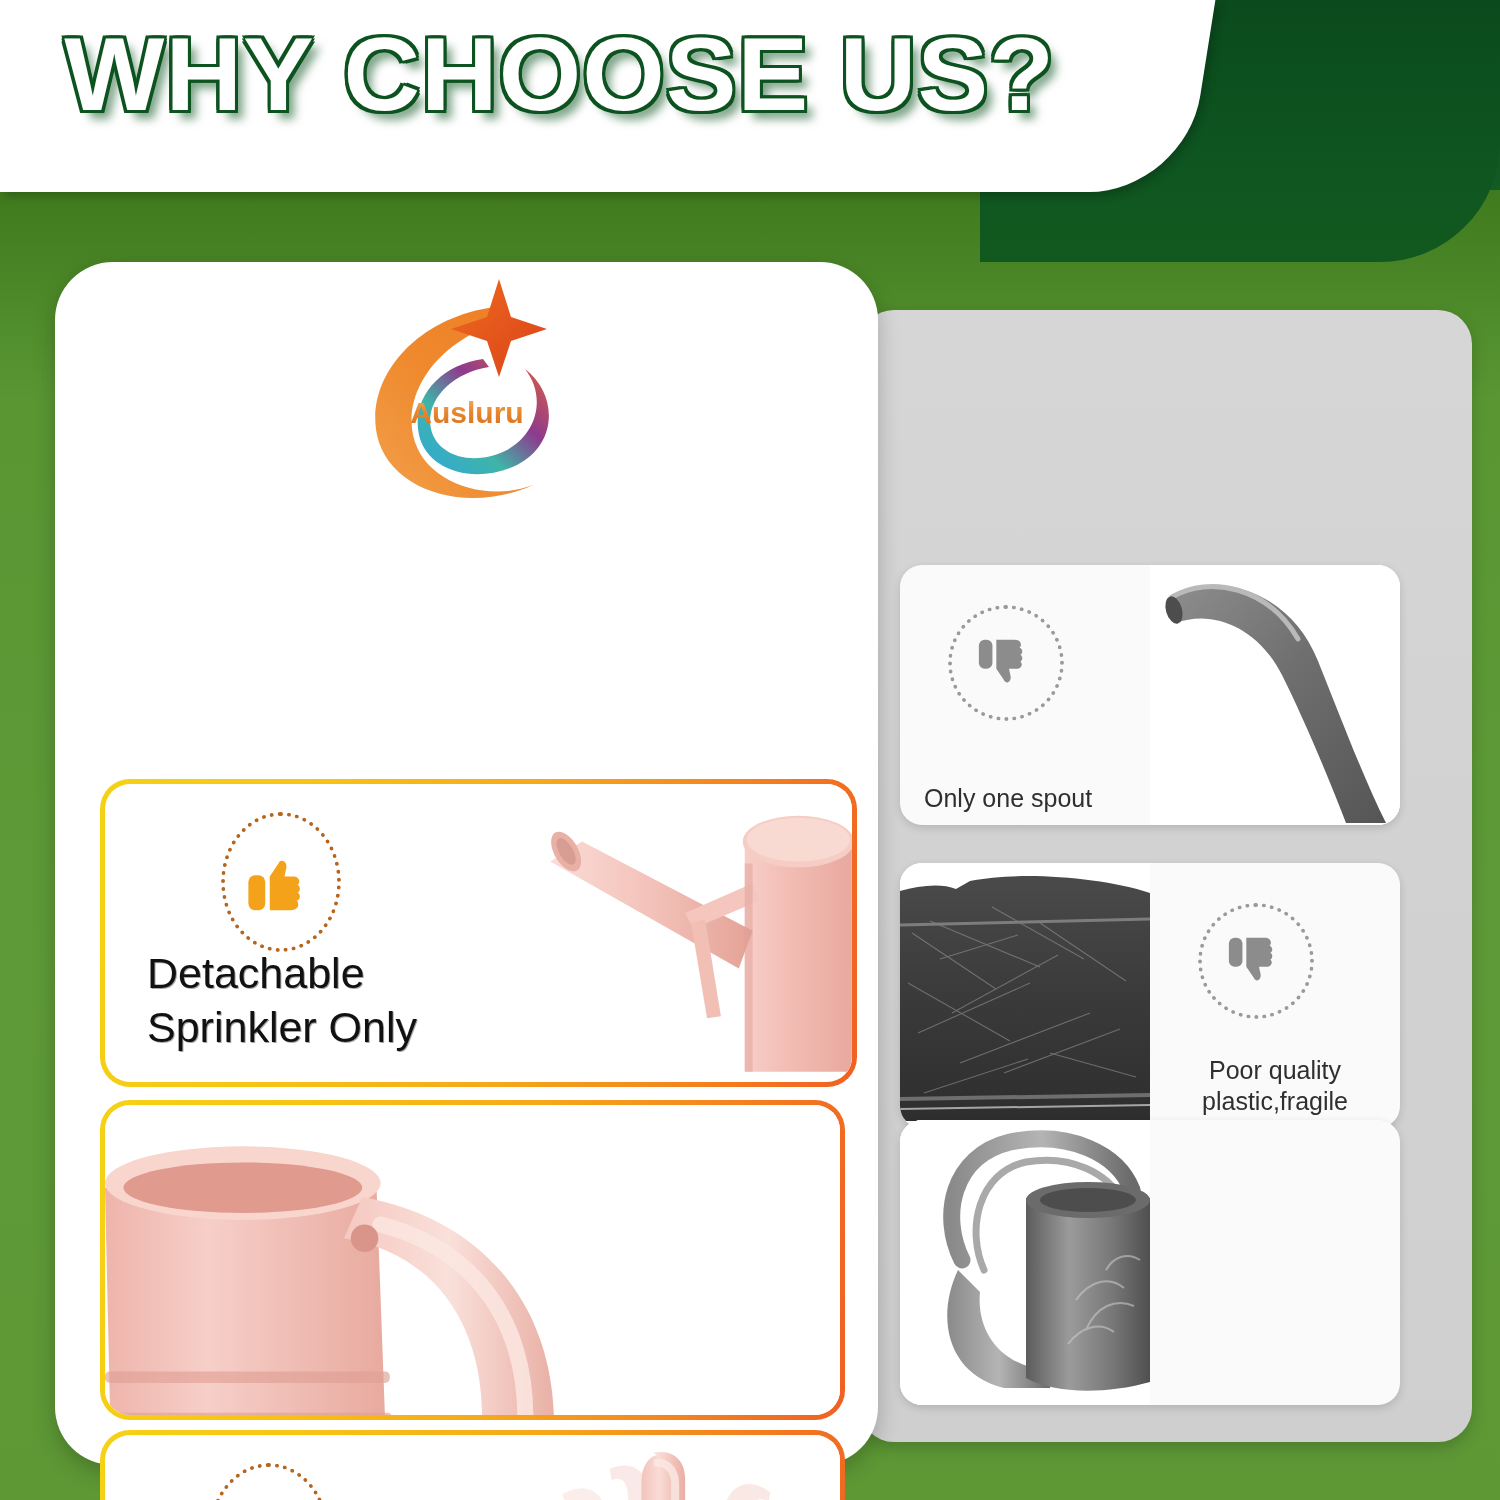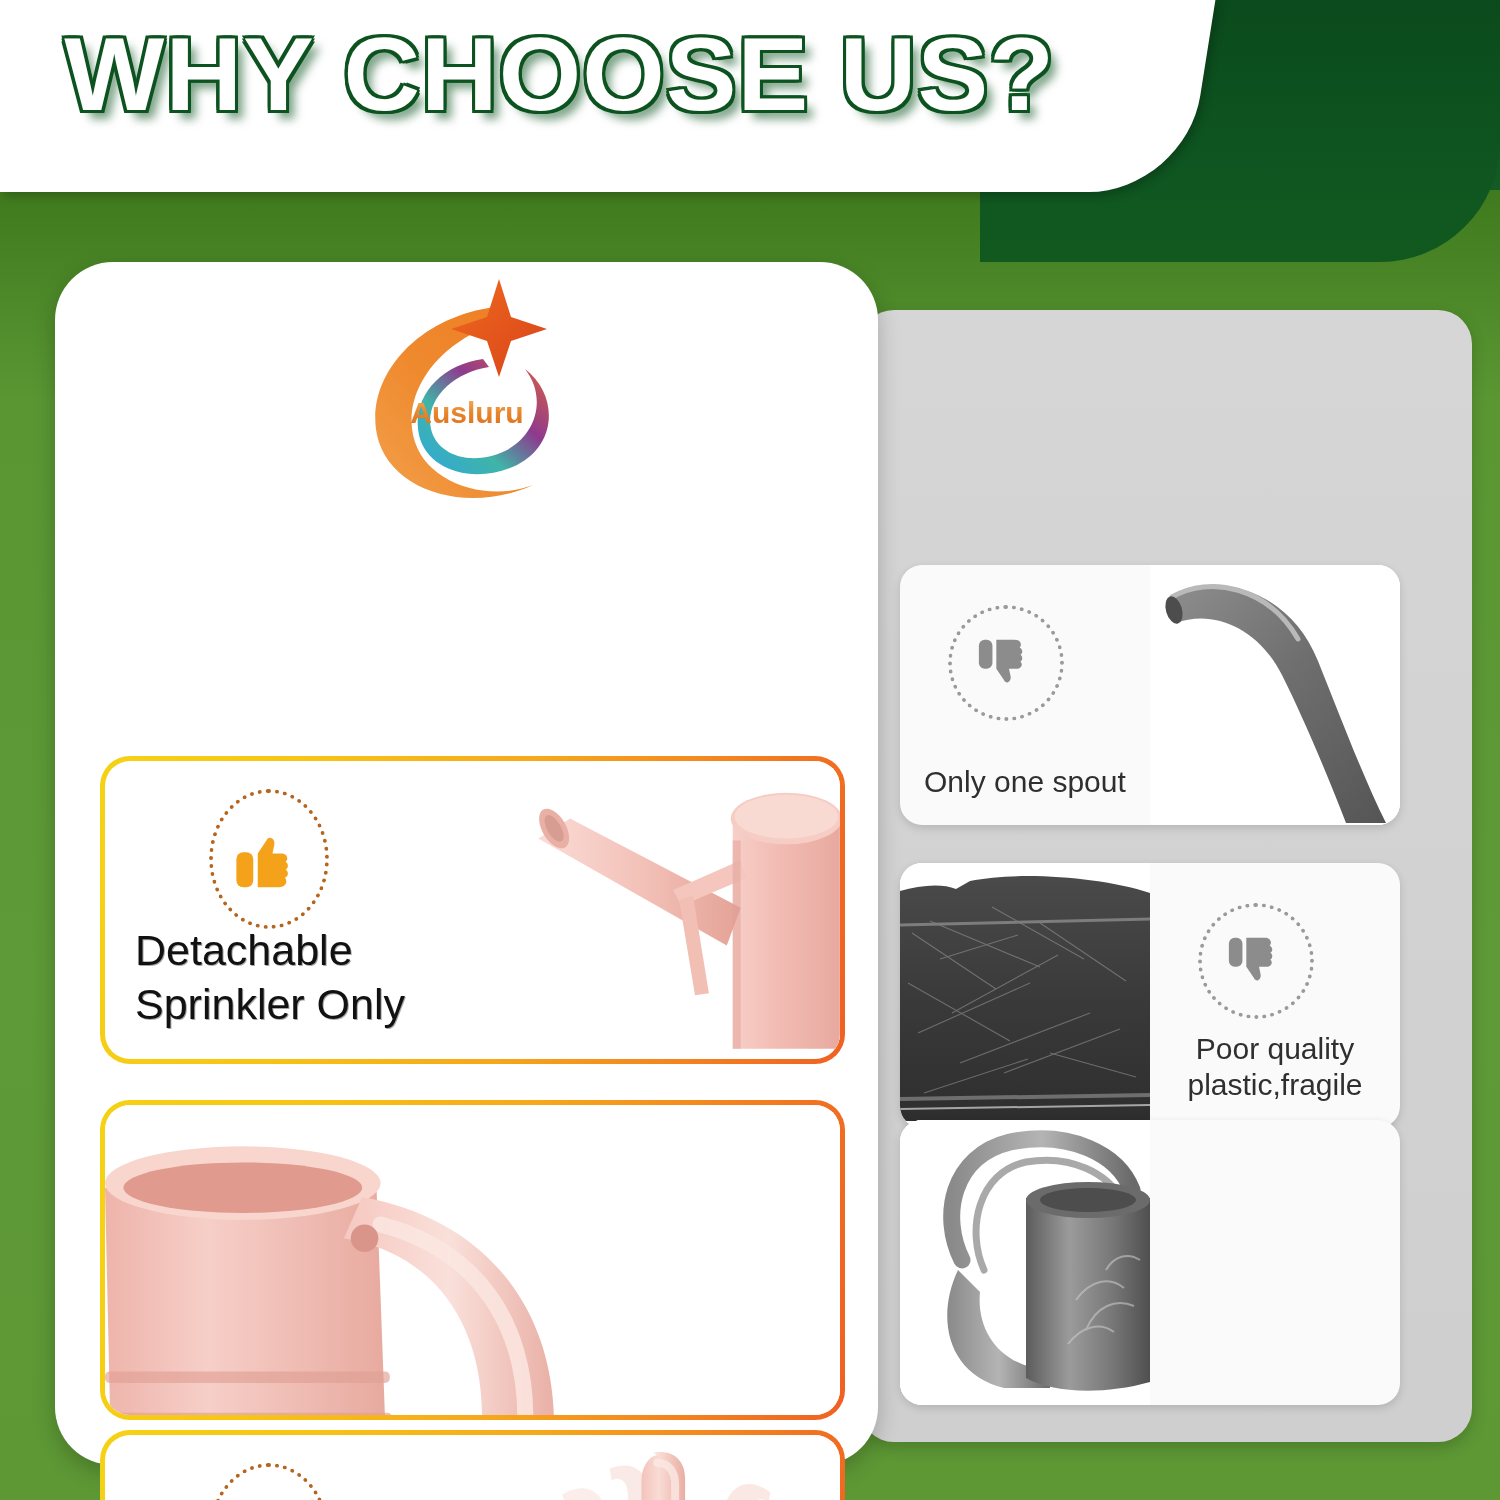--- a/index.html
+++ b/index.html
@@ -73,22 +73,22 @@
   .ocard-2{top:530px;height:265px;}
   .ocard-3{top:810px;height:285px;}
   .ohalf-txt{
     position:relative;width:50%;height:100%;
     display:flex;flex-direction:column;justify-content:flex-start;
     box-sizing:border-box;padding:34px 16px 0 26px;
   }
   .ohalf-img{position:relative;width:50%;height:100%;overflow:hidden;background:#fff;}
   .ocard.rev{flex-direction:row-reverse;margin-top:23px;}
   .otext{
-    position:absolute;left:0;right:0;bottom:24px;
-    text-align:center;font-size:30px;color:#2f2f2f;line-height:1.22;
+    position:absolute;left:0;right:0;bottom:12px;
+    text-align:center;font-size:25px;color:#2f2f2f;line-height:1.22;
   }
   .ocard-1 .otext{text-align:left;padding-left:24px;white-space:nowrap;}
   .dot-circle{
     width:108px;height:108px;border-radius:50%;
     border:4px dotted #9a9a9a;
     display:flex;align-items:center;justify-content:center;
     margin:6px 0 0 22px;
   }
   .dot-oval{
     width:112px;height:132px;border-radius:50%;
@@ -110,21 +110,21 @@
 
   .fcard{
     position:absolute;left:45px;width:735px;
     border-radius:30px;background:#fff;overflow:hidden;
     border:5px solid transparent;
     background-image:linear-gradient(#fff,#fff),
       linear-gradient(100deg,#f5d215 0%,#f7c514 25%,#f6a81a 55%,#f3821f 80%,#f06022 100%);
     background-origin:border-box;background-clip:padding-box,border-box;
     display:flex;
   }
-  .fcard-1{top:494px;height:298px;}
+  .fcard-1{top:517px;height:298px;padding-left:12px;}
   .fcard-2{top:838px;height:310px;}
   .fcard-3{top:1168px;height:290px;}
   .fhalf-txt{
     position:relative;width:46%;height:100%;
     box-sizing:border-box;padding:28px 10px 0 0;
     display:flex;flex-direction:column;align-items:center;
   }
   .fhalf-txt.wide{width:57%;}
   .fhalf-img{position:relative;flex:1;height:100%;overflow:hidden;}
   .fcard.rev{flex-direction:row-reverse;}

